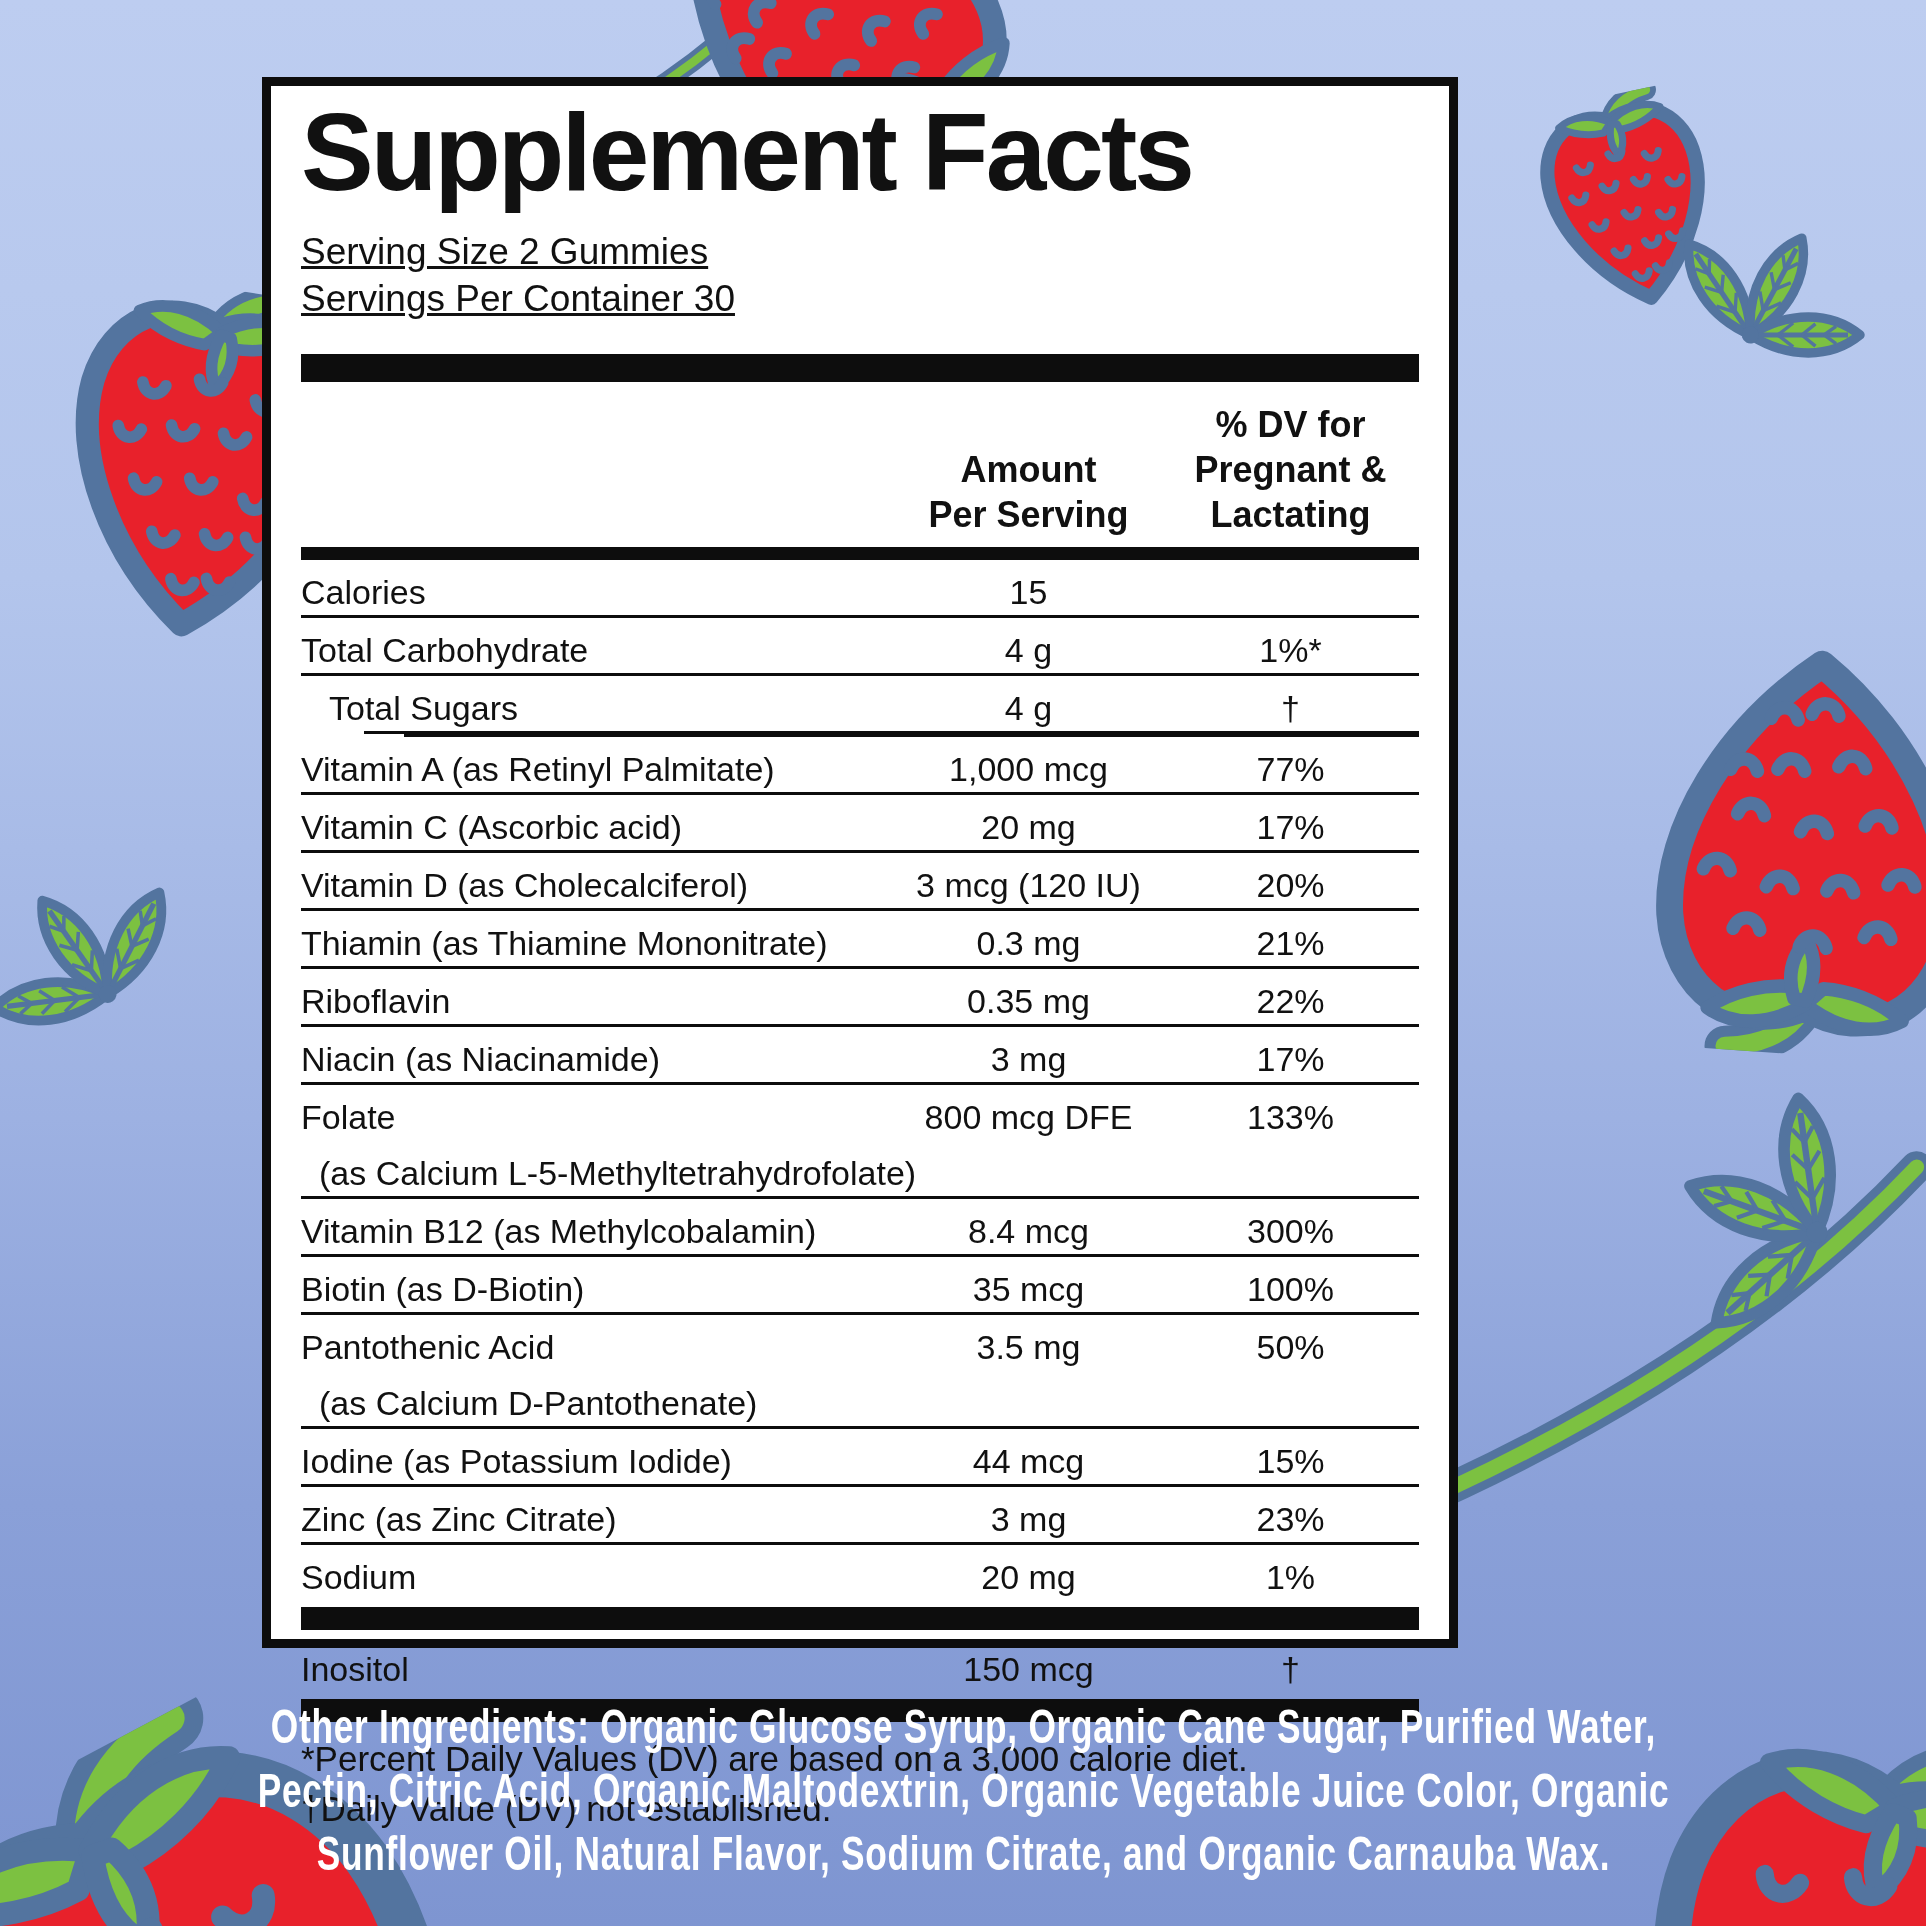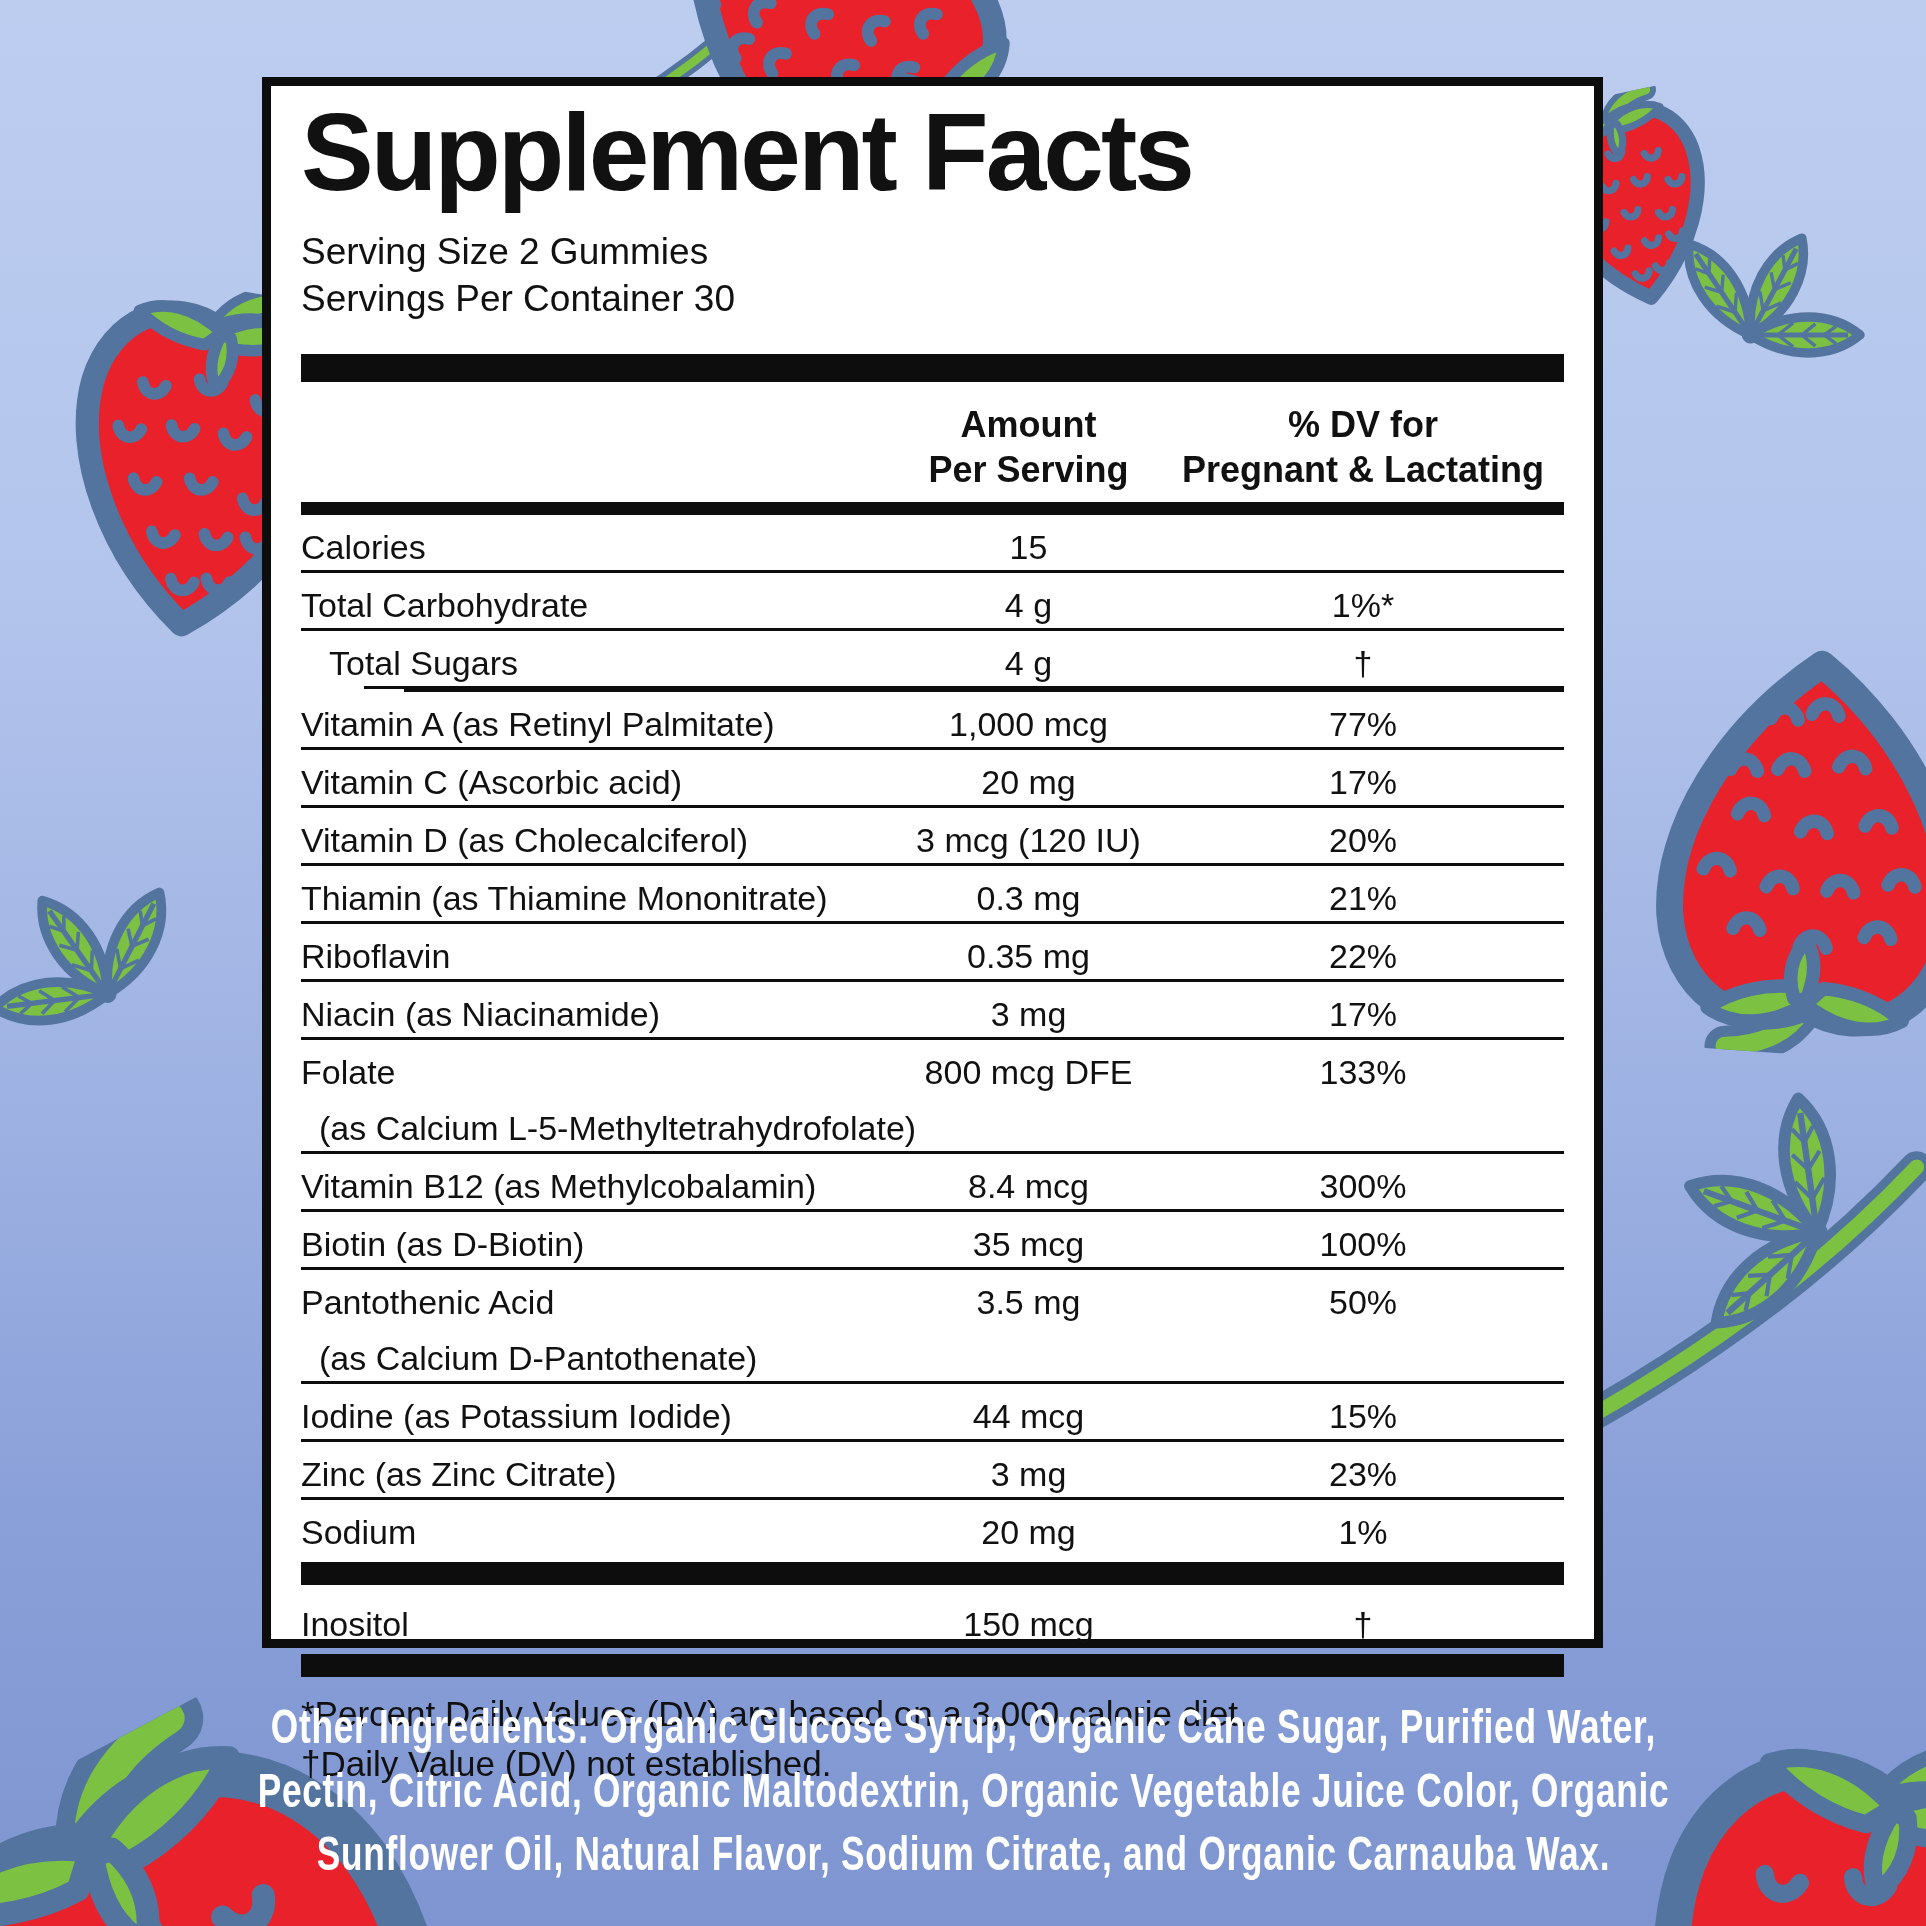--- a/index.html
+++ b/index.html
@@ -3,26 +3,26 @@
 <meta charset="utf-8">
 <style>
   html,body{margin:0;padding:0;}
   body{
     width:1927px;height:1927px;position:relative;overflow:hidden;
     background:linear-gradient(180deg,#bdcdf0 0%,#b3c5ec 30%,#9db1e2 58%,#8aa0d8 78%,#7e95d1 100%);
     font-family:"Liberation Sans", sans-serif;color:#111;
   }
   .deco{position:absolute;z-index:1;}
   .facts-box{
-    position:absolute;left:262px;top:77px;width:1341px;height:1571px;
+    position:absolute;left:262px;top:77px;width:1196px;height:1571px;
     background:#ffffff;border:9px solid #0d0d0d;box-sizing:border-box;
     padding:4px 30px 0 30px;z-index:2;
   }
   .title{font-size:109px;font-weight:bold;letter-spacing:-3px;line-height:1.08;margin-top:4px;white-space:nowrap;}
-  .serving-block{margin-top:16px;}
+  .serving-block{margin-top:16px;text-decoration:underline;}
   .serving-line{font-size:37px;line-height:1.28;}
   .bar-thick{height:28px;background:#0d0d0d;margin-top:32px;}
   .thead{display:grid;grid-template-columns:594px 267px 1fr;padding:20px 0 10px 0;align-items:end;}
   .th{font-weight:bold;font-size:36px;text-align:center;line-height:1.25;}
   .bar-med{height:13px;background:#0d0d0d;}
   .trow{display:grid;grid-template-columns:594px 267px 1fr;align-items:end;min-height:47px;padding:5px 0 3px 0;}
   .trow.sub{min-height:48px;}
   .cell{font-size:34px;line-height:1.15;}
   .cell.label{text-align:left;white-space:nowrap;}
   .cell.amt,.cell.dv{text-align:center;}

